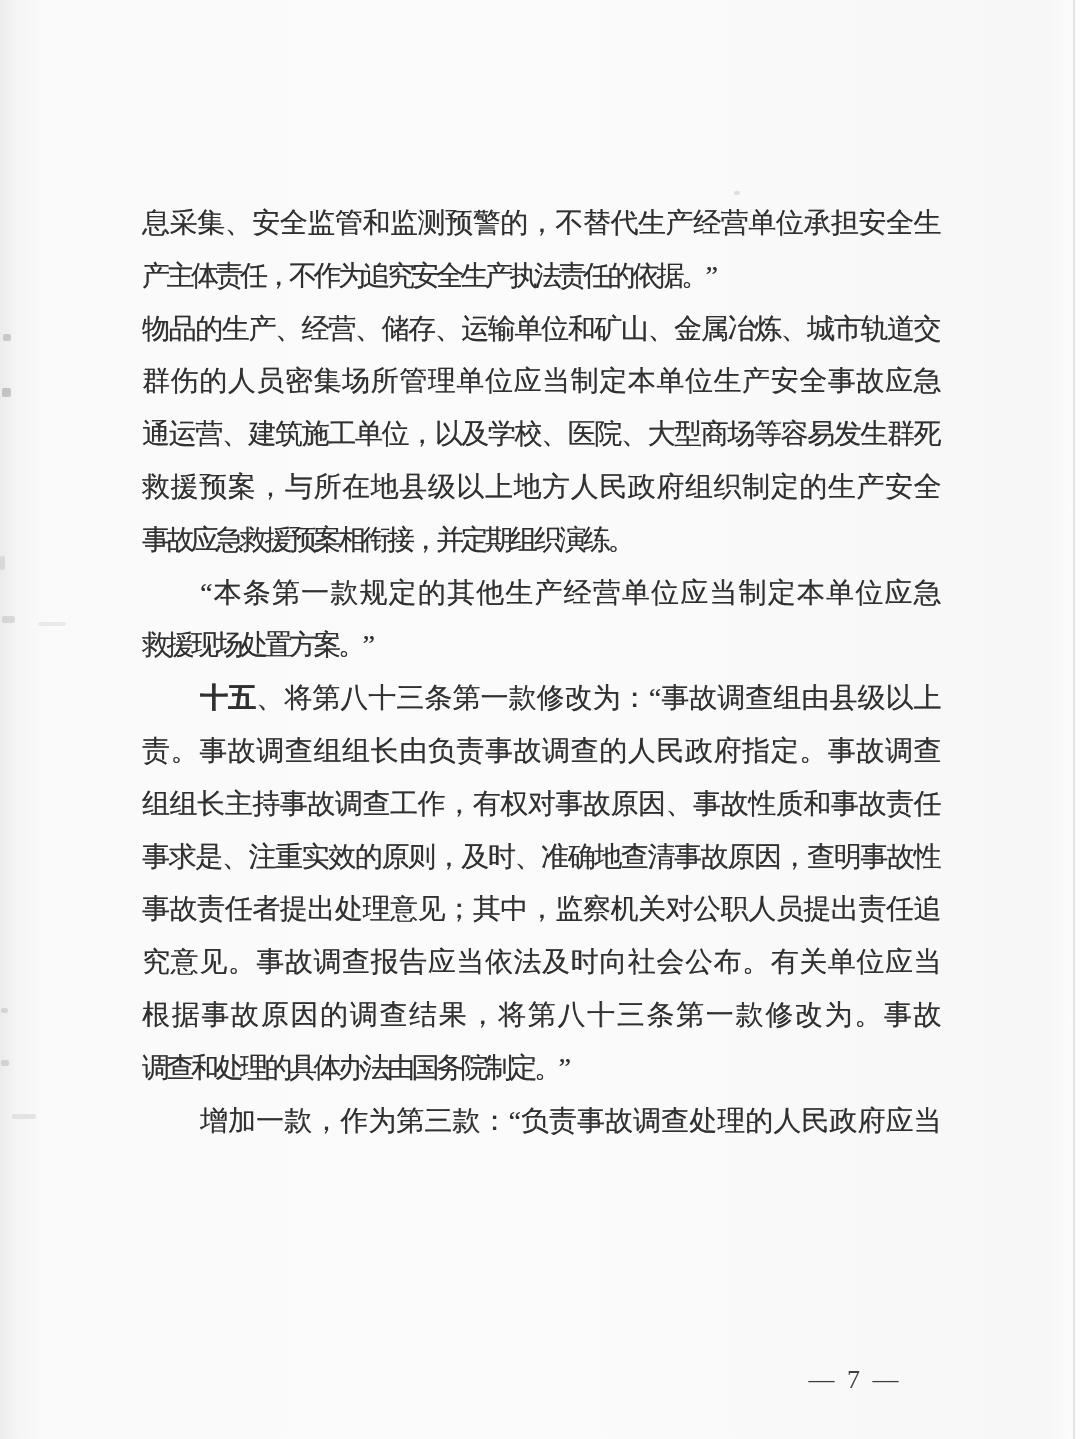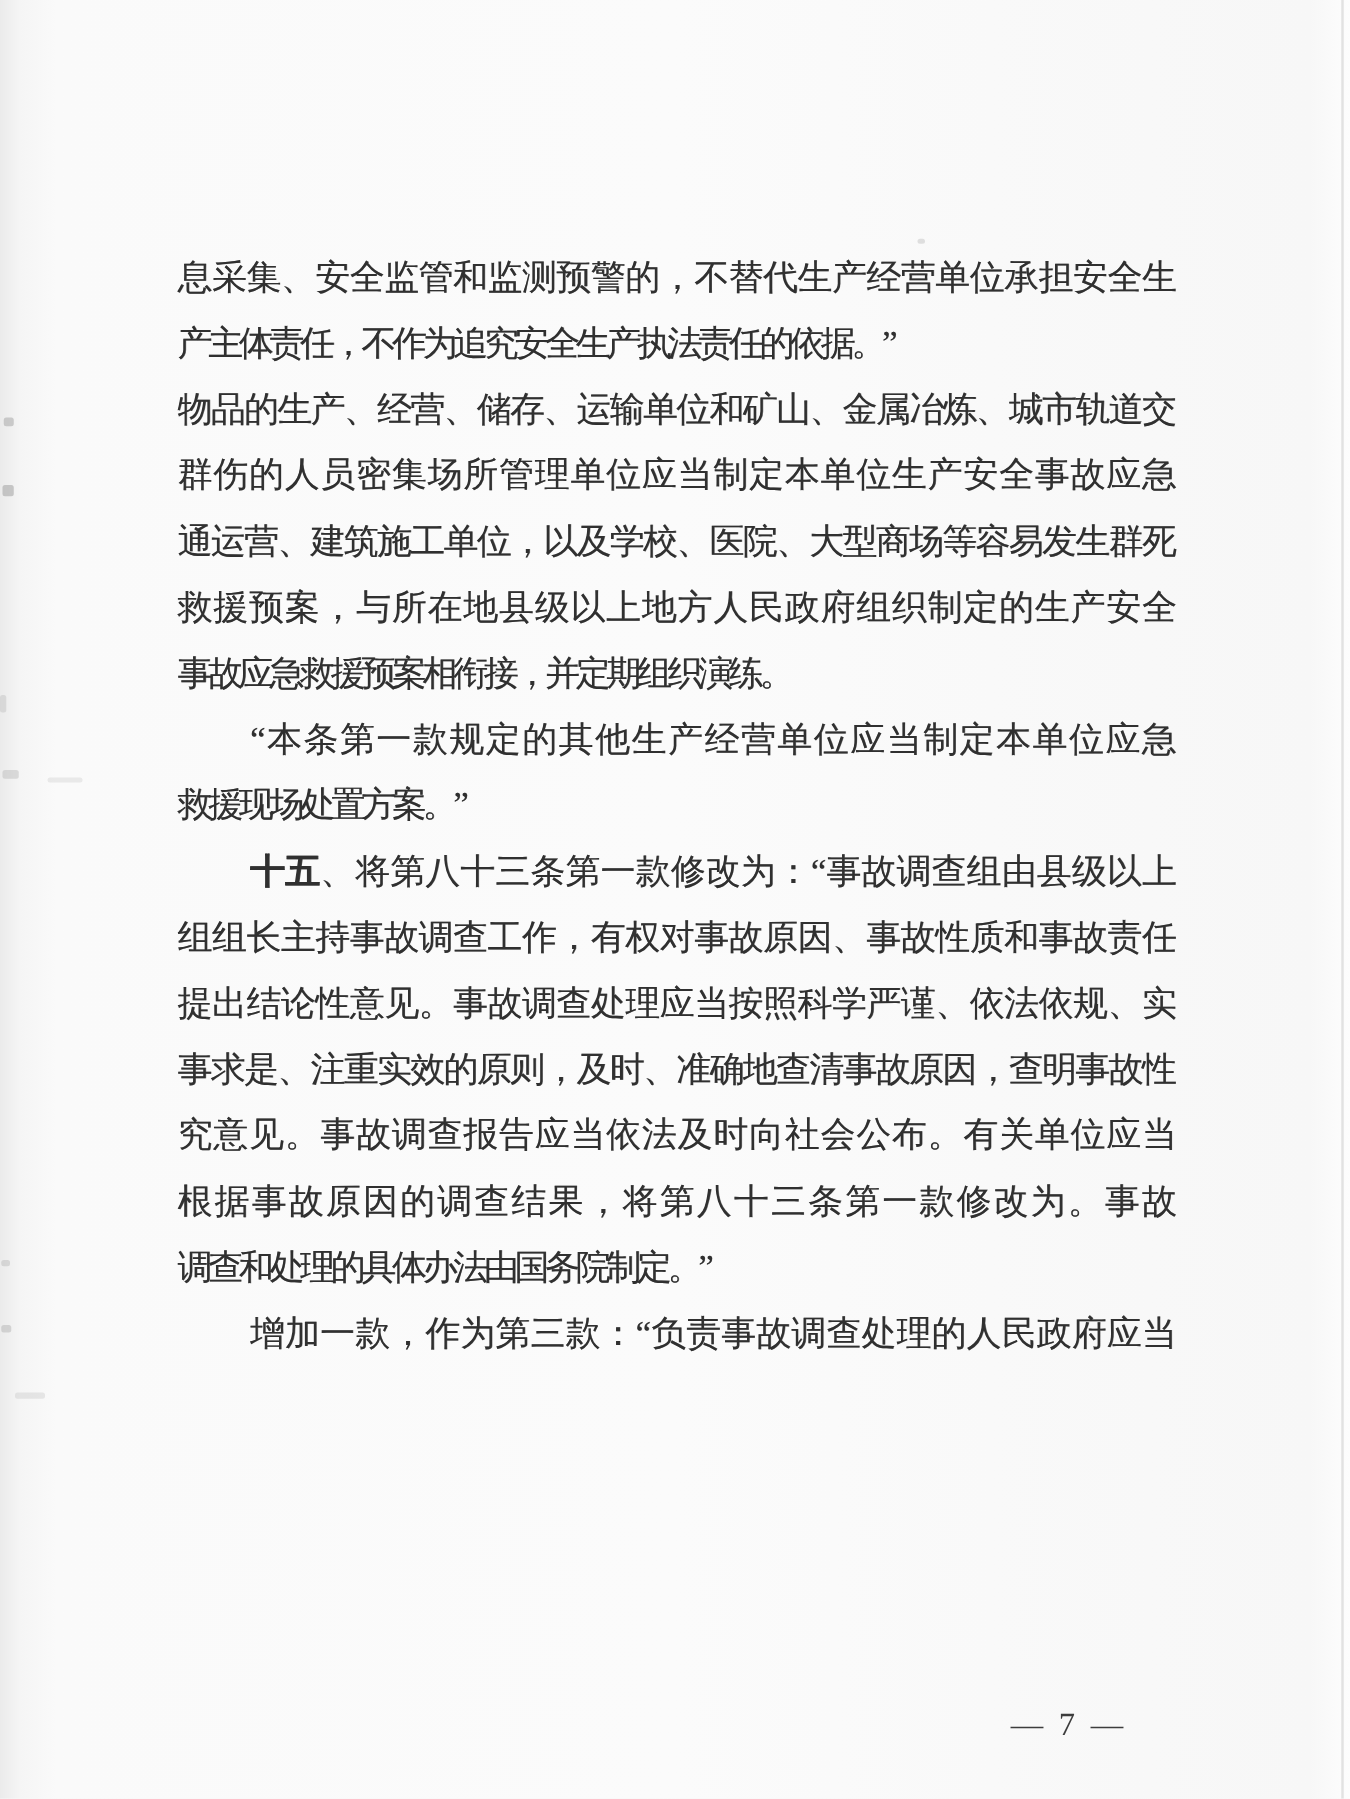--- a/index.html
+++ b/index.html
@@ -68,22 +68,23 @@
     <div class="line fill">息采集、安全监管和监测预警的，不替代生产经营单位承担安全生</div>
     <div class="line">产主体责任，不作为追究安全生产执法责任的依据。”</div>
     <div class="line fill">物品的生产、经营、储存、运输单位和矿山、金属冶炼、城市轨道交</div>
     <div class="line fill">群伤的人员密集场所管理单位应当制定本单位生产安全事故应急</div>
     <div class="line fill">通运营、建筑施工单位，以及学校、医院、大型商场等容易发生群死</div>
     <div class="line fill">救援预案，与所在地县级以上地方人民政府组织制定的生产安全</div>
     <div class="line">事故应急救援预案相衔接，并定期组织演练。</div>
     <div class="line fill indent">“本条第一款规定的其他生产经营单位应当制定本单位应急</div>
     <div class="line">救援现场处置方案。”</div>
     <div class="line fill indent"><span class="lead">十五</span>、将第八十三条第一款修改为：“事故调查组由县级以上</div>
+    <div class="line fill">责。事故调查组组长由负责事故调查的人民政府指定。事故调查</div>
     <div class="line fill">组组长主持事故调查工作，有权对事故原因、事故性质和事故责任</div>
-    <div class="line fill">提出结论性意见。事故调查处理应当按照科学严谨、依法依规、实</div>
     <div class="line fill">事求是、注重实效的原则，及时、准确地查清事故原因，查明事故性</div>
+    <div class="line fill">事故责任者提出处理意见；其中，监察机关对公职人员提出责任追</div>
     <div class="line fill">究意见。事故调查报告应当依法及时向社会公布。有关单位应当</div>
     <div class="line fill">根据事故原因的调查结果，将第八十三条第一款修改为。事故</div>
     <div class="line">调查和处理的具体办法由国务院制定。”</div>
     <div class="line fill indent">增加一款，作为第三款：“负责事故调查处理的人民政府应当</div>
   </div>
 
 <div class="page-number">— 7 —</div>
 
 </body></html>

